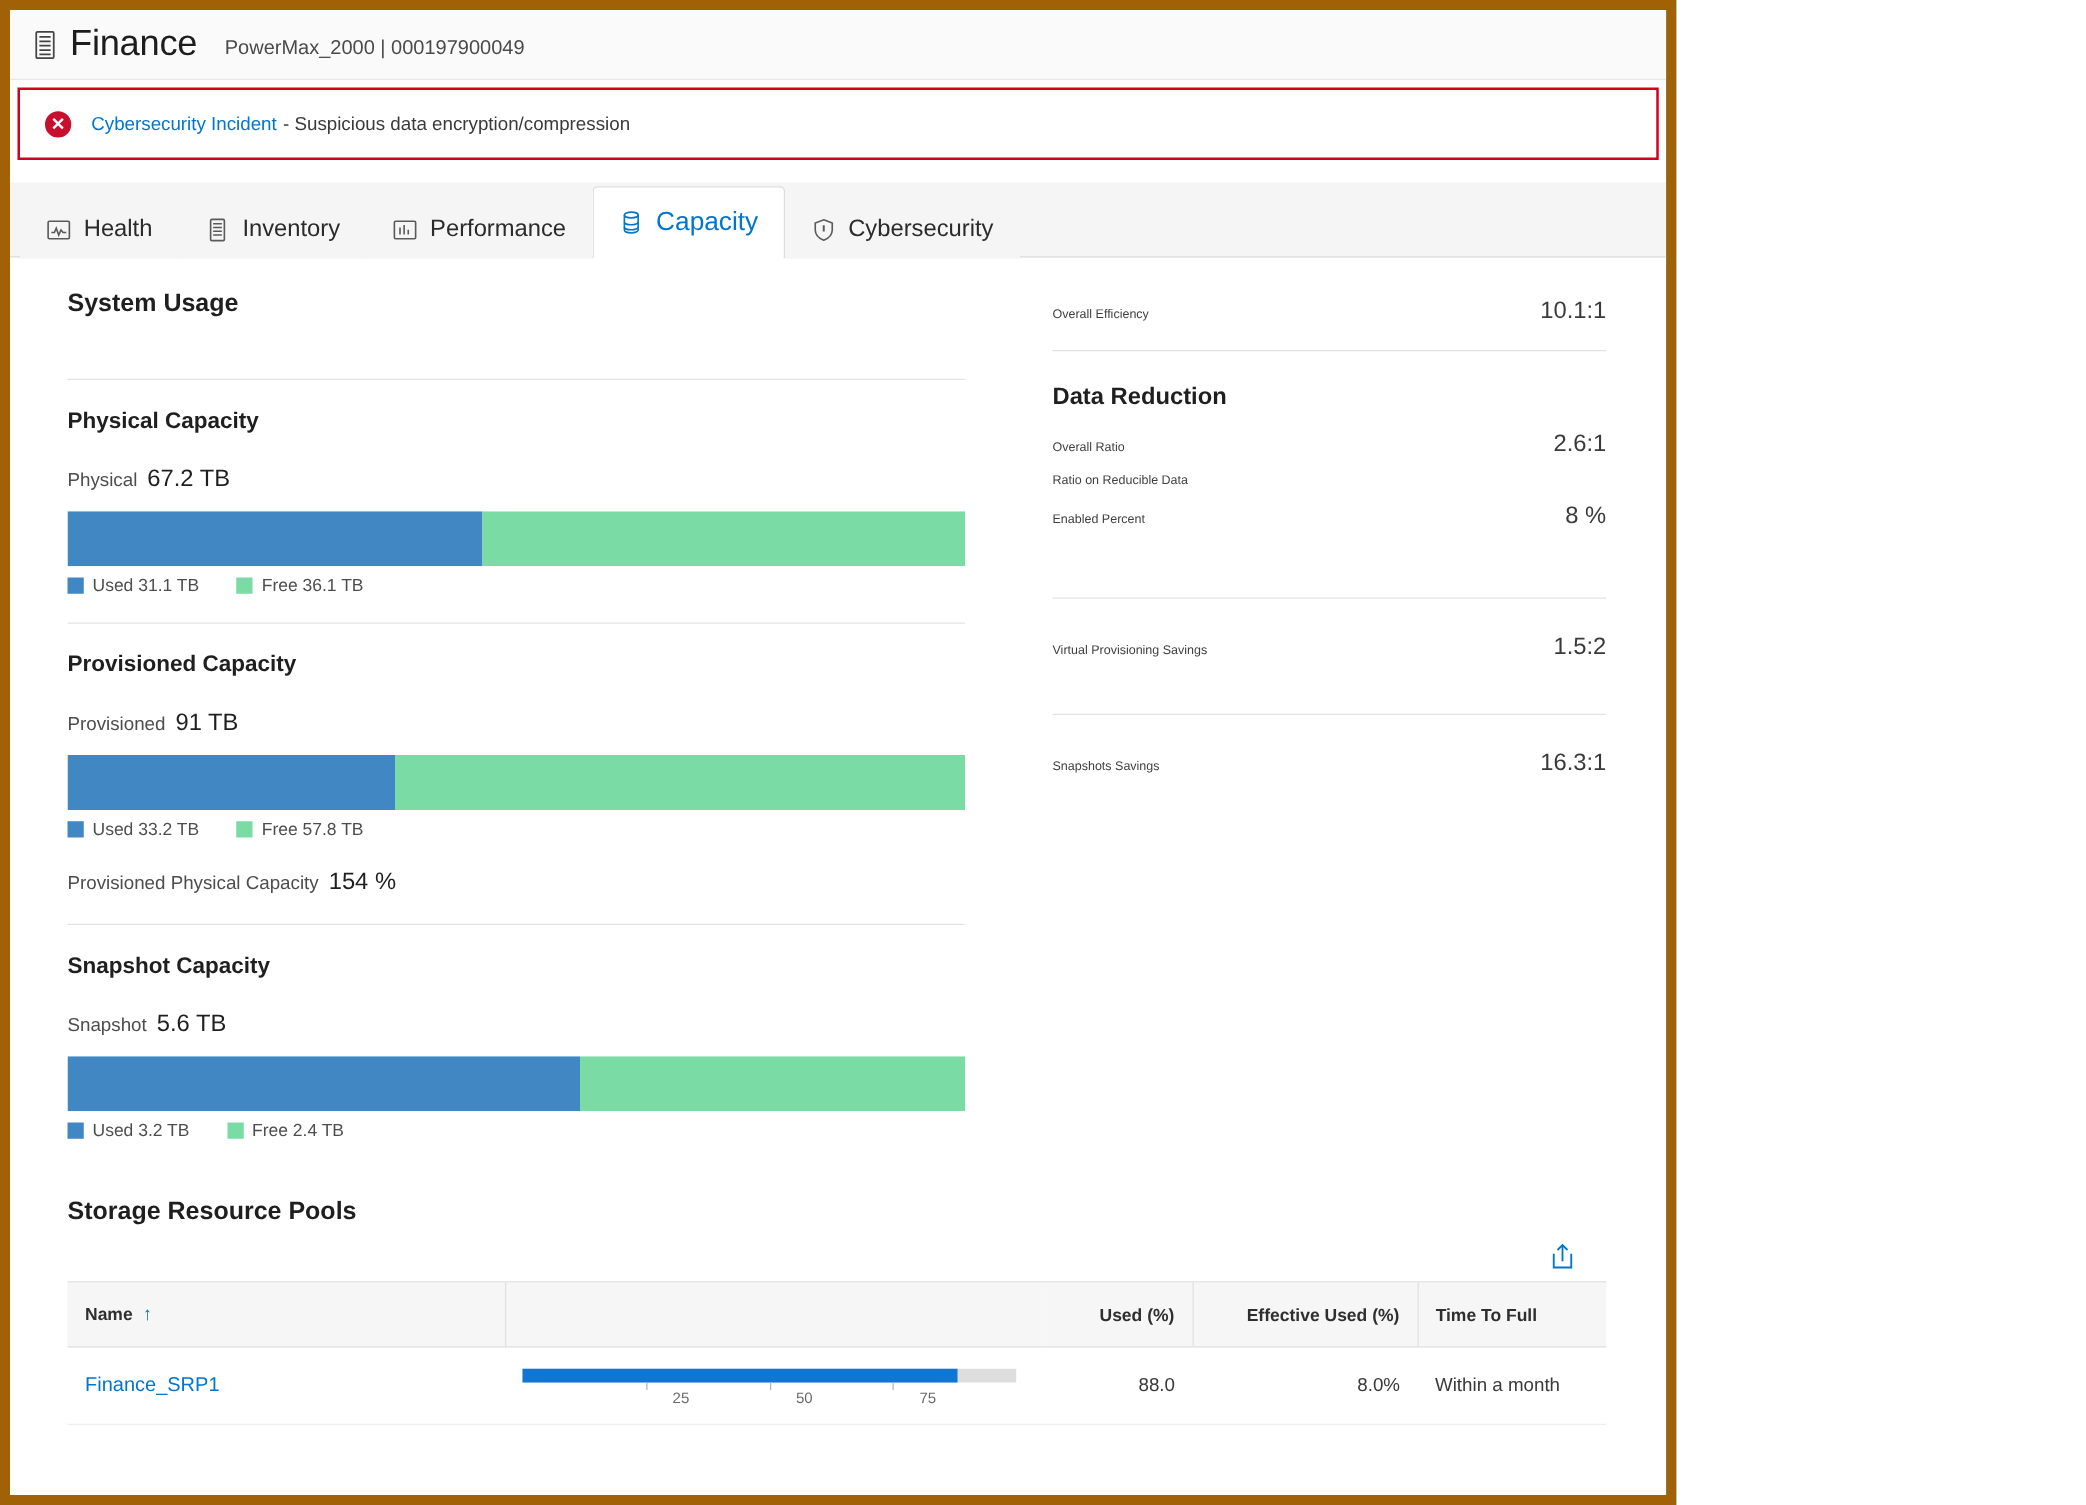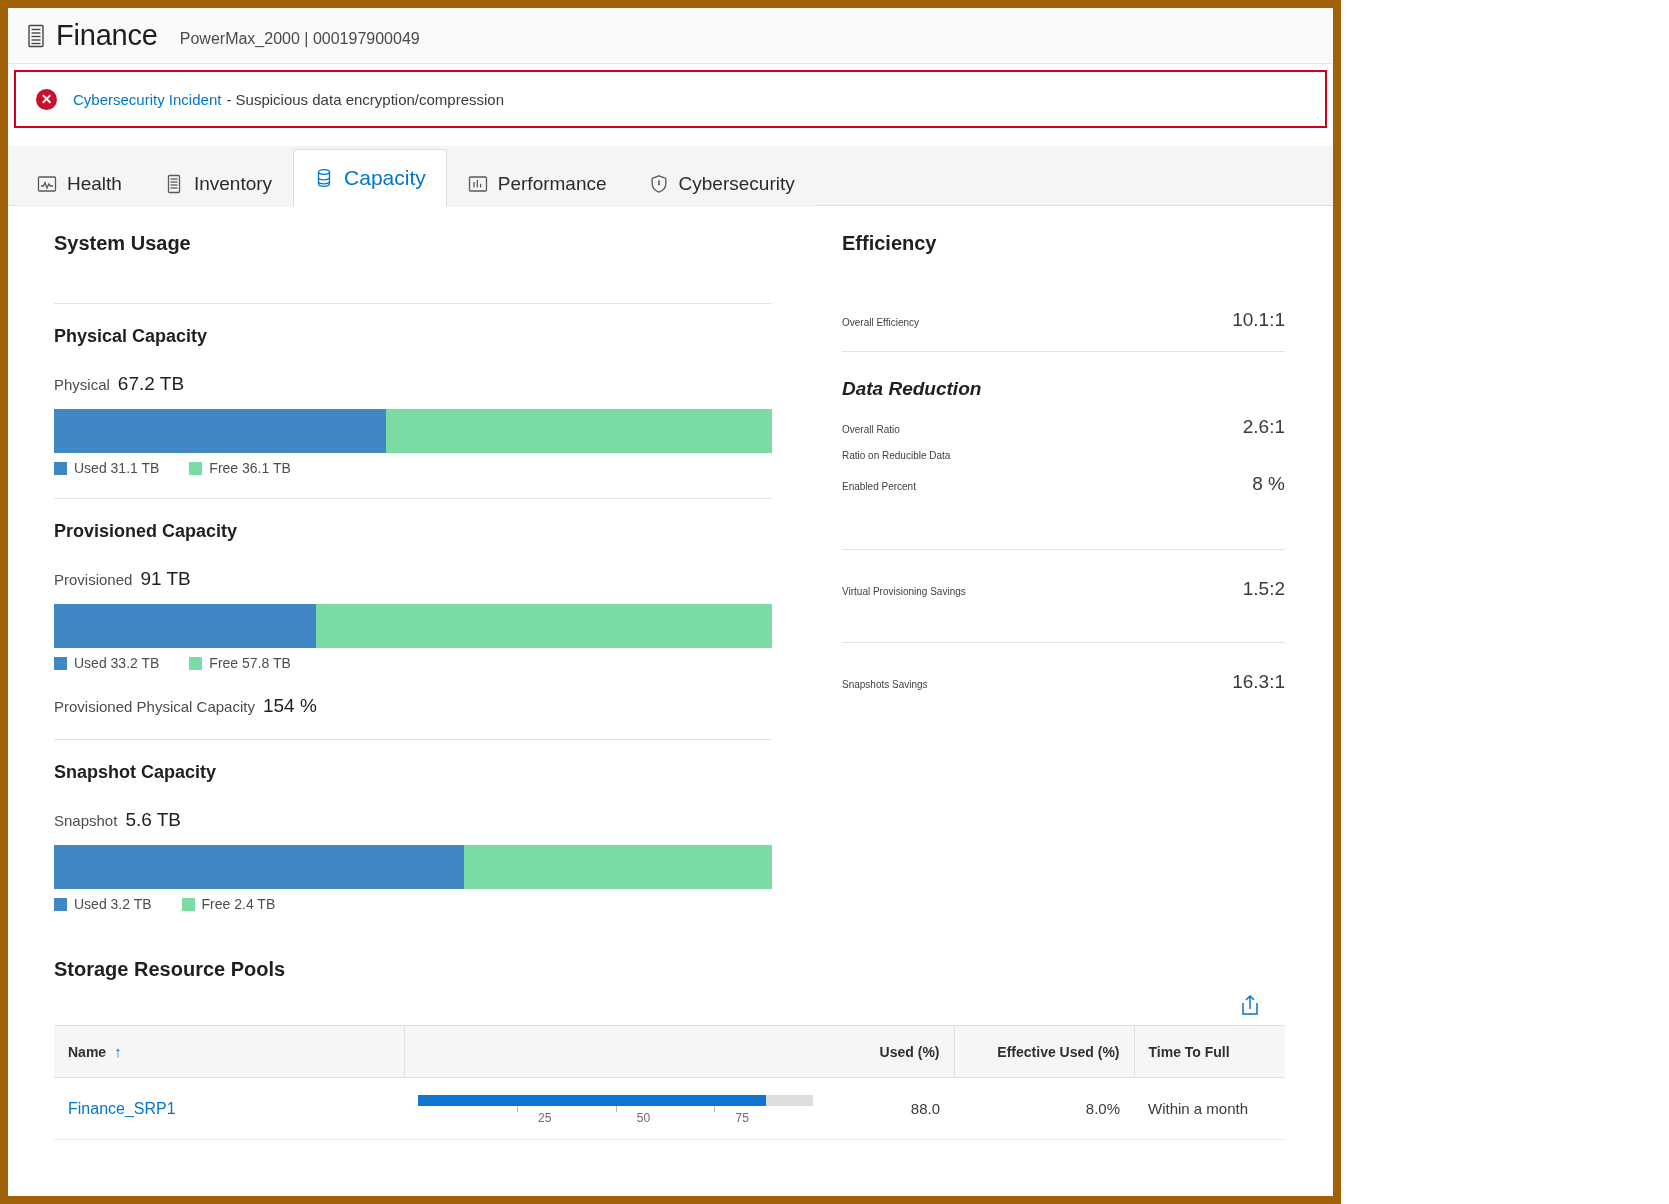--- a/index.html
+++ b/index.html
@@ -184,21 +184,21 @@
   .eff-row {
     display: flex;
     justify-content: space-between;
     align-items: baseline;
     padding: 6px 0;
   }
   .eff-label { font-size: 10px; color: #3f3f3f; }
   .eff-value { font-size: 19px; color: #3a3a3a; }
   .eff-sub-title {
     font-size: 19px; font-weight: bold; color: #1f1f1f;
-    margin-top: 26px; margin-bottom: 10px; font-style: italic;
+    margin-top: 26px; margin-bottom: 10px;
   }
   .eff-gap-1 { height: 34px; }
   .eff-gap-2 { height: 22px; }
   .eff-hr { height: 1px; background: #e3e3e3; margin: 14px 0 0 0; }
 
   
   .srp-wrap { padding: 0 48px 0 46px; margin-top: 46px; }
   .srp-title { font-size: 20px; font-weight: bold; color: #1f1f1f; }
   .export-row {
     display: flex; justify-content: flex-end;
@@ -307,47 +307,47 @@
           <rect x="4.5" y="1.5" width="11" height="17" rx="1"></rect>
           <line x1="6.5" y1="5" x2="13.5" y2="5"></line>
           <line x1="6.5" y1="8" x2="13.5" y2="8"></line>
           <line x1="6.5" y1="11" x2="13.5" y2="11"></line>
           <line x1="6.5" y1="14" x2="13.5" y2="14"></line>
         </svg>
       </span>
       <span>Inventory</span>
     </div>
 
+    <div class="tab">
+      <span class="tab-icon">
+        <svg viewBox="0 0 20 20" width="20" height="20" fill="none" stroke="currentColor" stroke-width="1.3">
+          <rect x="1.5" y="3" width="17" height="14" rx="1"></rect>
+          <line x1="6" y1="13.5" x2="6" y2="8"></line>
+          <line x1="9.3" y1="13.5" x2="9.3" y2="6"></line>
+          <line x1="12.6" y1="13.5" x2="12.6" y2="9.8"></line>
+        </svg>
+      </span>
+      <span>Performance</span>
+    </div>
+
     <div class="tab active">
       <span class="tab-icon">
         <svg viewBox="0 0 20 20" width="20" height="20" fill="none" stroke="currentColor" stroke-width="1.3">
           <ellipse cx="10" cy="4" rx="5.5" ry="2.3"></ellipse>
           <path d="M4.5 4 v12 a5.5 2.3 0 0 0 11 0 V4"></path>
           <path d="M4.5 9.5 a5.5 2.3 0 0 0 11 0"></path>
           <path d="M4.5 13.5 a5.5 2.3 0 0 0 11 0"></path>
         </svg>
       </span>
       <span>Capacity</span>
     </div>
 
     <div class="tab">
       <span class="tab-icon">
         <svg viewBox="0 0 20 20" width="20" height="20" fill="none" stroke="currentColor" stroke-width="1.3">
-          <rect x="1.5" y="3" width="17" height="14" rx="1"></rect>
-          <line x1="6" y1="13.5" x2="6" y2="8"></line>
-          <line x1="9.3" y1="13.5" x2="9.3" y2="6"></line>
-          <line x1="12.6" y1="13.5" x2="12.6" y2="9.8"></line>
-        </svg>
-      </span>
-      <span>Performance</span>
-    </div>
-
-    <div class="tab">
-      <span class="tab-icon">
-        <svg viewBox="0 0 20 20" width="20" height="20" fill="none" stroke="currentColor" stroke-width="1.3">
           <path d="M10 1.8 L16.8 4.4 V10 c0 4.3 -3 6.7 -6.8 8.2 C6.2 16.7 3.2 14.3 3.2 10 V4.4 Z"></path>
           <path d="M10 6.2 v5" stroke-width="1.6"></path>
         </svg>
       </span>
       <span>Cybersecurity</span>
     </div>
   </div>
 
   <div class="content">
 
@@ -421,21 +421,20 @@
           </div>
           <div class="legend-item">
             <span class="swatch sw-free"></span>
             <span class="legend-label">Free 2.4 TB</span>
           </div>
         </div>
       </div>
     </div>
 
     <div class="col-right">
-      <div class="section-title">Efficiency</div>
 
       <div class="eff-row">
         <span class="eff-label">Overall Efficiency</span>
         <span class="eff-value">10.1:1</span>
       </div>
       <div class="eff-hr"></div>
 
       <div class="eff-sub-title">Data Reduction</div>
 
       <div class="eff-row">

